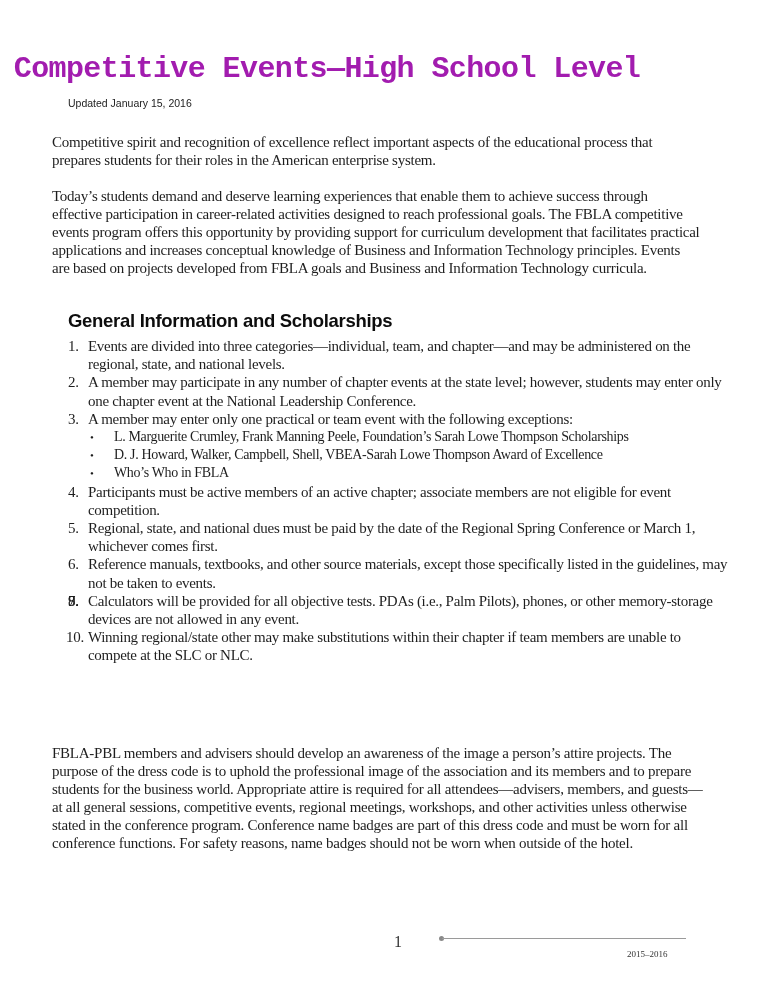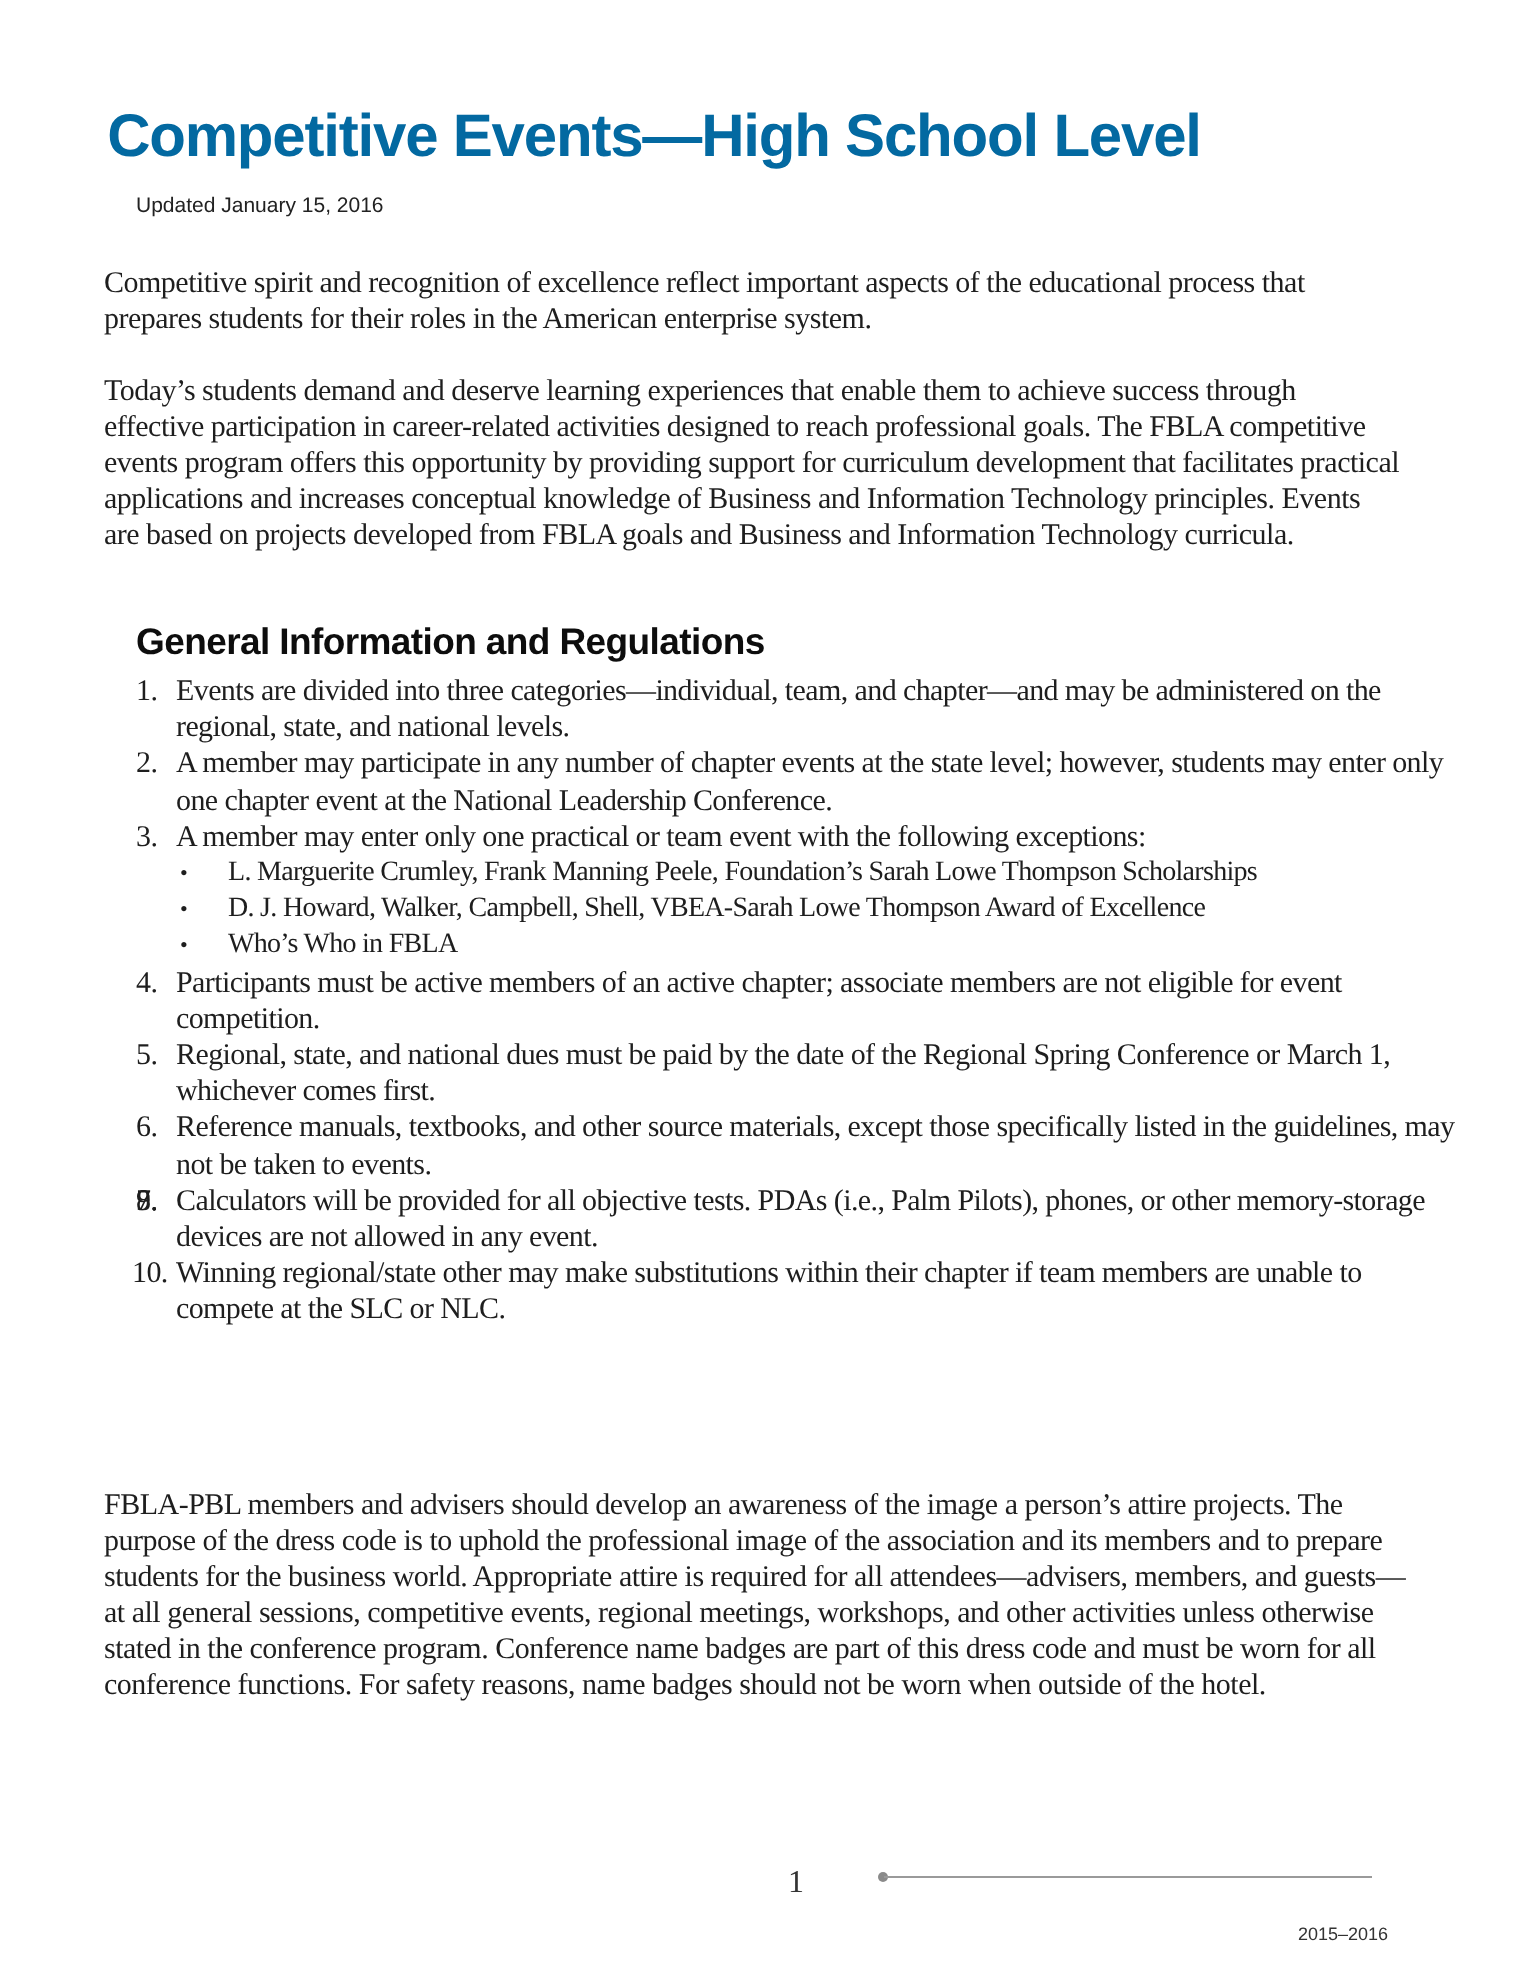--- a/index.html
+++ b/index.html
@@ -4,22 +4,22 @@
 <style>
   html, body { margin: 0; padding: 0; background: #ffffff; }
   body {
     width: 768px; height: 994px; position: relative; overflow: hidden;
     color: #1a1a1a;
     font-family: "Liberation Serif", "DejaVu Serif", serif;
   }
   .page { position: absolute; left: 0; top: 0; width: 768px; height: 994px; }
   .title {
     position: absolute; top: 52px; left: 0; width: 654px; text-align: center;
-    font-family: Liberation Sans, sans-serif;
-    font-weight: bold; font-size: 30px; letter-spacing: -0.6px; color: #0369a1;
+    font-family: Liberation Mono, monospace;
+    font-weight: bold; font-size: 30px; letter-spacing: -0.6px; color: #a21caf;
   }
   .updated {
     position: absolute; top: 97px; left: 68px;
     font-family: "Liberation Sans", "DejaVu Sans", sans-serif;
     font-size: 10.5px; color: #222;
   }
   .para {
     position: absolute; left: 52px; width: 648px;
     font-size: 15px; line-height: 18px; color: #1e1e1e;
     letter-spacing: -0.25px;
@@ -49,36 +49,36 @@
     position: absolute; left: 394px; top: 933px;
     font-size: 16px; color: #333;
   }
   .footer-line {
     position: absolute; left: 442px; top: 938px; width: 244px; height: 1px; background: #9a9a9a;
   }
   .footer-dot {
     position: absolute; left: 439px; top: 936px; width: 5px; height: 5px; border-radius: 50%; background: #8a8a8a;
   }
   .footer-year {
-    position: absolute; left: 649px; top: 949px;
-    font-family: Liberation Sans, sans-serif;
-    font-size: 9px; color: #333; margin-top: 13px;
+    position: absolute; left: 627px; top: 949px;
+    font-family: Liberation Serif, serif;
+    font-size: 9px; color: #333;
   }
 </style>
 </head>
 <body>
 
 <div class="page">
   <div class="title">Competitive Events—High School Level</div>
   <div class="updated">Updated January 15, 2016</div>
 
   <p class="para p1" style="margin:0">Competitive spirit and recognition of excellence reflect important aspects of the educational process that prepares students for their roles in the American enterprise system.</p>
   <p class="para p2" style="margin:0">Today’s students demand and deserve learning experiences that enable them to achieve success through effective participation in career-related activities designed to reach professional goals. The FBLA competitive events program offers this opportunity by providing support for curriculum development that facilitates practical applications and increases conceptual knowledge of Business and Information Technology principles. Events are based on projects developed from FBLA goals and Business and Information Technology curricula.</p>
 
-  <div class="heading h1">General Information and Regulations</div>
+  <div class="heading h1">General Information and Scholarships</div>
 
   <ol class="rules">
     <li>
       <span class="num">1.</span>
       <span>Events are divided into three categories—individual, team, and chapter—and may be administered on the regional, state, and national levels.</span>
     </li>
     <li>
       <span class="num">2.</span>
       <span>A member may participate in any number of chapter events at the state level; however, students may enter only one chapter event at the National Leadership Conference.</span>
     </li>

